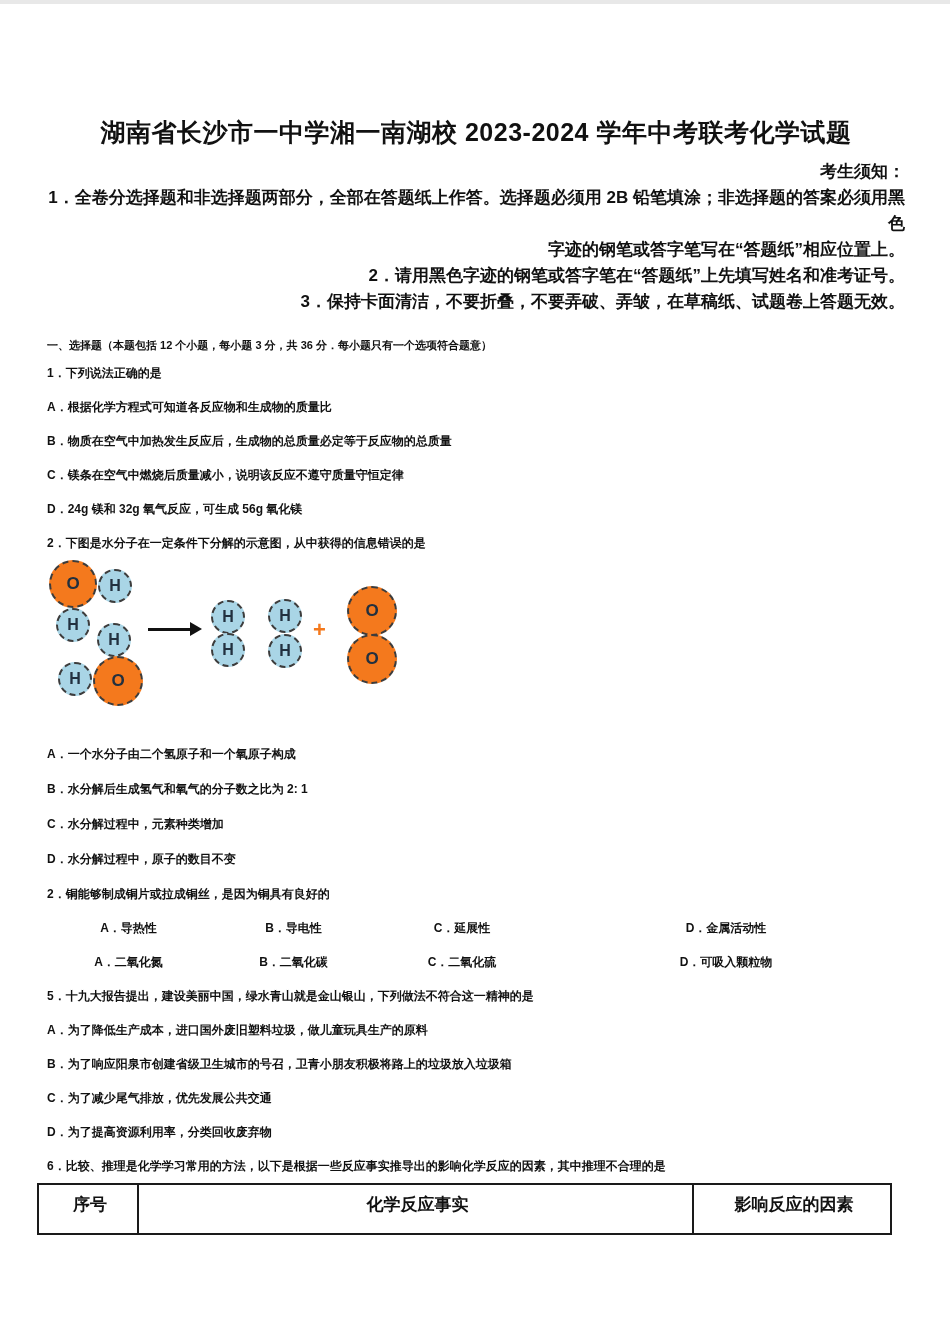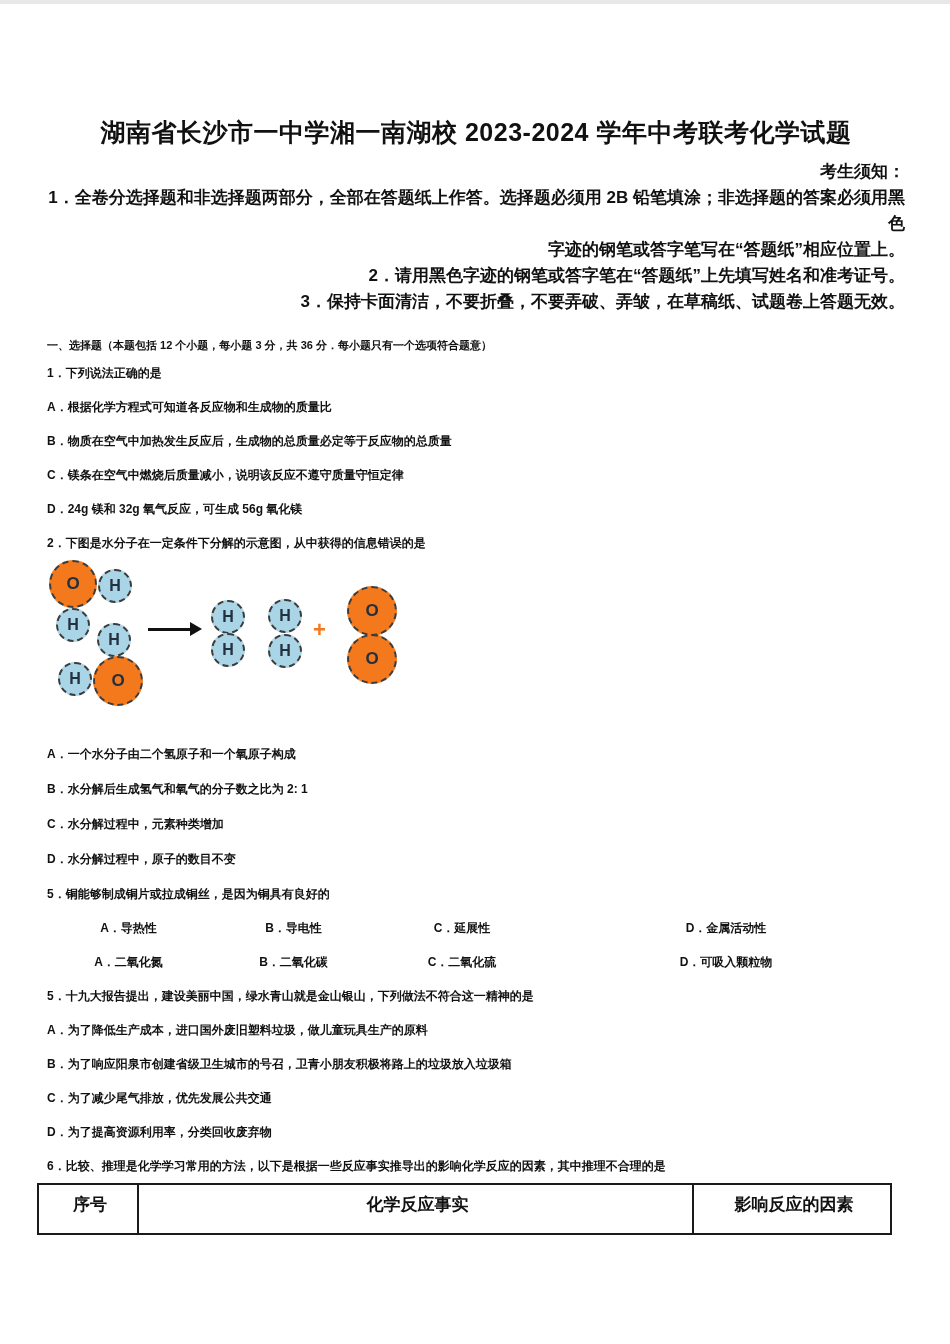--- a/index.html
+++ b/index.html
@@ -167,21 +167,21 @@
       <div class="plus">+</div>
       <div class="atom o big a11">O</div>
       <div class="atom o big a12">O</div>
     </div>
 
     <div class="qline q2opt">A．一个水分子由二个氢原子和一个氧原子构成</div>
     <div class="qline q2opt">B．水分解后生成氢气和氧气的分子数之比为 2: 1</div>
     <div class="qline q2opt">C．水分解过程中，元素种类增加</div>
     <div class="qline q2opt">D．水分解过程中，原子的数目不变</div>
 
-    <div class="qline">5．铜能够制成铜片或拉成铜丝，是因为铜具有良好的</div>
+    <div class="qline">2．铜能够制成铜片或拉成铜丝，是因为铜具有良好的</div>
     <div class="qline optrow">
       <span class="optcol">A．导热性</span>
       <span class="optcol">B．导电性</span>
       <span class="optcol">C．延展性</span>
       <span class="optcol">D．金属活动性</span>
     </div>
 
     <div class="qline optrow">
       <span class="optcol">A．二氧化氮</span>
       <span class="optcol">B．二氧化碳</span>

